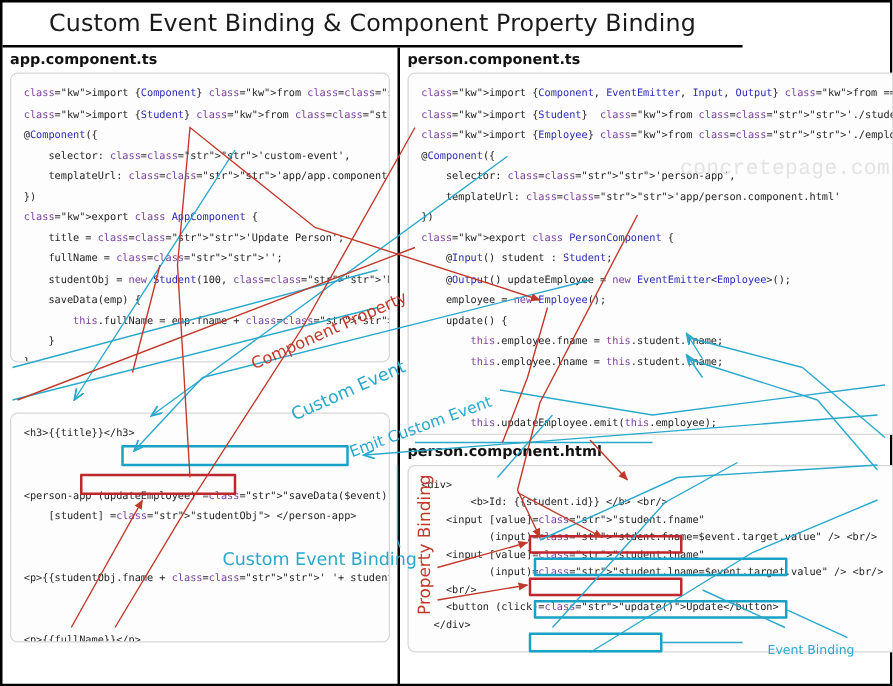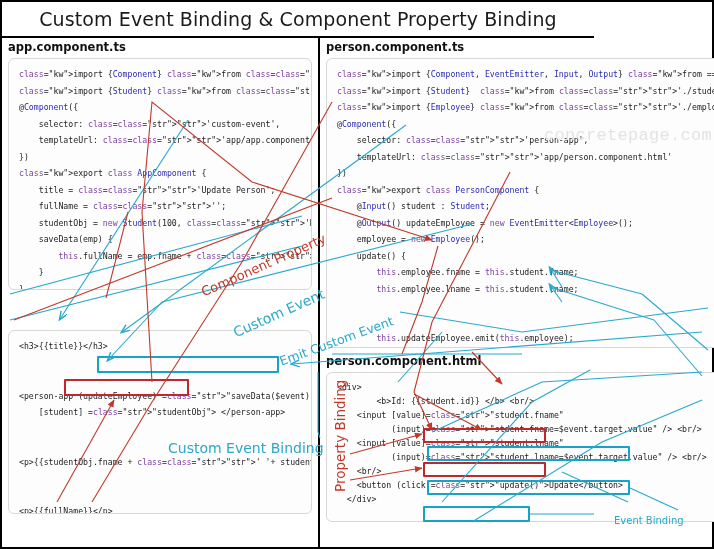--- a/index.html
+++ b/index.html
@@ -241,20 +241,20 @@
       <path d="M436,244 L420,300 L400,352"></path>
     </g>
   </svg>
 
   <div class="ann red" style="left:200px;top:283px;font-size:13px;transform:rotate(-24deg);transform-origin:left center;">Component Property</div>
 
   <div class="ann blue" style="left:232px;top:323px;font-size:14px;transform:rotate(-24deg);transform-origin:left center;">Custom Event</div>
 
   <div class="ann blue" style="left:278px;top:352px;font-size:12.5px;transform:rotate(-20deg);transform-origin:left center;">Emit Custom Event</div>
 
-  <div class="ann blue" style="left:166px;top:438px;font-size:14px;">Custom Event Binding</div>
+  <div class="ann blue" style="left:176px;top:438px;font-size:14px;">Custom Event Binding</div>
 
 
   <div class="ann red" style="left:330px;top:490px;font-size:13.5px;transform:rotate(-90deg);transform-origin:left top;">Property Binding</div>
 
   <div class="ann blue" style="left:612px;top:513px;font-size:10px;">Event Binding</div>
 
 </div>
 
 </body></html>

